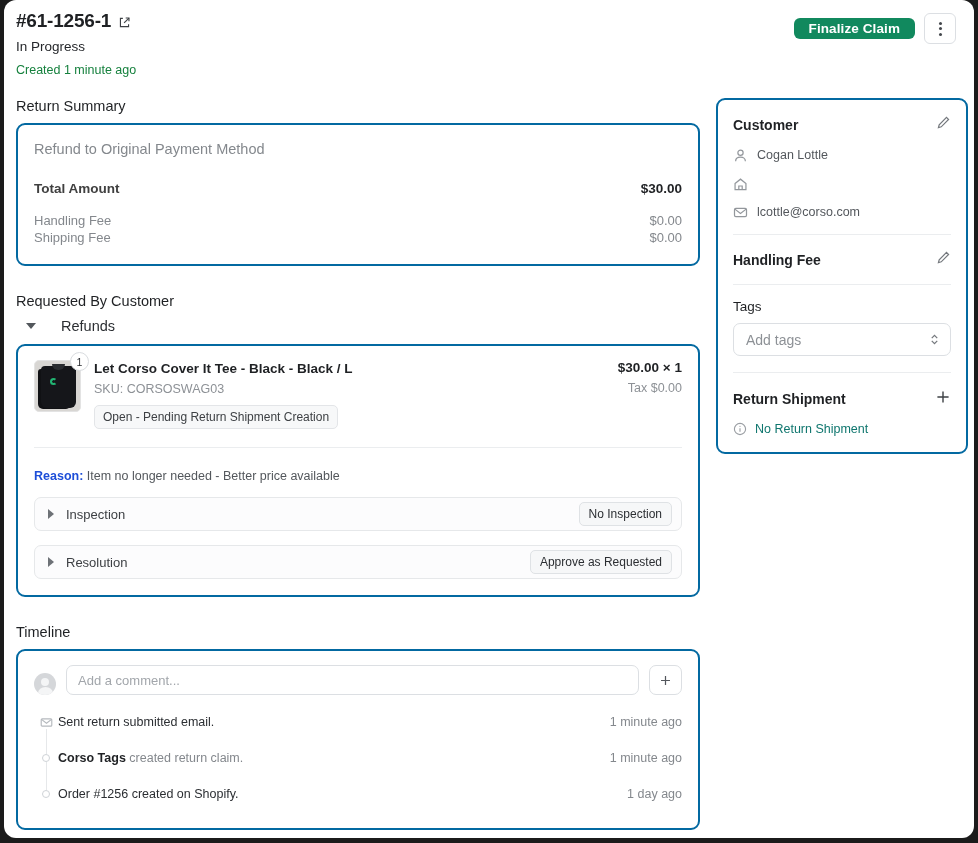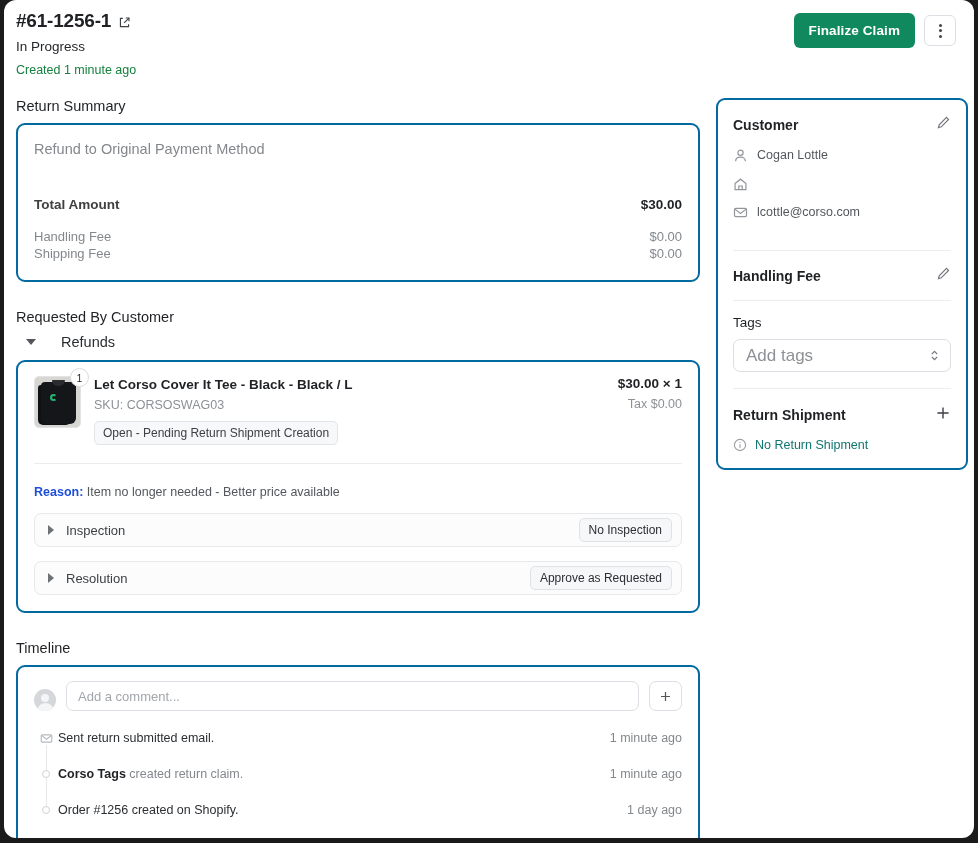--- a/index.html
+++ b/index.html
@@ -40,21 +40,21 @@
   .created-line { font-size: 12.5px; color: #15803d; margin-top: 9px; }
 
   .hdr-actions {
     position: absolute; right: 0; top: 3px;
     display: flex; align-items: center; gap: 9px;
   }
   .btn-finalize {
     background: #11895e; color: #ffffff;
     font-size: 13.5px; font-weight: bold;
     border: none; border-radius: 6px;
-    height: 35px; padding: 0 15px;
+    height: 21px; padding: 0 15px;
     cursor: pointer;
     letter-spacing: .1px;
   }
   .btn-kebab {
     width: 32px; height: 31px;
     background: #ffffff;
     border: 1px solid #dcdfe3;
     border-radius: 6px;
     cursor: pointer;
     display: flex; flex-direction: column;
@@ -72,21 +72,21 @@
     margin-bottom: 9px;
   }
   .card {
     background: #ffffff;
     border: 2px solid #0369a1;
     border-radius: 9px;
   }
 
   
   .summary { padding: 16px 16px 18px 16px; }
-  .summary-sub { font-size: 14.5px; color: #84888d; margin-bottom: 40px; }
+  .summary-sub { font-size: 14.5px; color: #84888d; margin-bottom: 24px; }
   .row { display: flex; justify-content: space-between; align-items: baseline; }
   .row.total { margin-bottom: 16px; }
   .total-lbl { font-size: 13.5px; color: #404040; font-weight: bold; }
   .total-val { font-size: 13.5px; color: #1f2124; font-weight: bold; }
   .fee-lbl, .fee-val { font-size: 13px; color: #84888d; line-height: 17px; }
 
   
   .req-wrap { margin-top: 27px; }
   .refunds-head {
     display: flex; align-items: center; gap: 25px;
@@ -174,34 +174,34 @@
     display: flex; align-items: center; justify-content: space-between;
     padding-top: 15px;
   }
   .side-title { font-size: 14px; font-weight: bold; color: #1f2124; }
   .icon-btn { cursor: pointer; display: block; color: #74787d; }
   .pencil { width: 15px; height: 15px; }
   .plus-ic { width: 16px; height: 16px; color: #3d4044; }
 
   .cust-lines { padding: 13px 0 14px 0; }
   .cust-line { display: flex; gap: 9px; margin-bottom: 12px; align-items: flex-start; }
-  .cust-line:last-child { margin-bottom: 16px; }
+  .cust-line:last-child { margin-bottom: 0; }
   .cust-ic { width: 15px; height: 15px; flex: 0 0 15px; color: #93979c; margin-top: 1px; }
   .cust-txt { font-size: 12.5px; color: #53575c; line-height: 16.5px; }
 
   .side-sep { height: 1px; background: #ebedef; }
 
   .tags-block { padding: 14px 0 16px 0; }
   .tags-lbl { font-size: 13.5px; color: #1f2124; margin-bottom: 9px; }
   .tags-select {
     height: 33px; border: 1px solid #dcdfe3; border-radius: 7px;
     background: #ffffff; cursor: pointer;
     display: flex; align-items: center; padding: 0 10px 0 12px;
   }
-  .tags-ph { flex: 1 1 auto; font-size: 17px; color: #8d9196; }
+  .tags-ph { flex: 1 1 auto; font-size: 14px; color: #8d9196; }
   .chev { width: 11px; height: 15px; color: #74787d; }
 
   .ship-block { padding: 10px 0 16px 0; }
   .ship-line { display: flex; align-items: center; gap: 8px; margin-top: 13px; }
   .info-ic { width: 14px; height: 14px; color: #9a9ea3; }
   .ship-txt { font-size: 12.5px; color: #0f766e; }
 
   
   .tl-wrap { margin-top: 27px; }
   .tl-card { padding: 14px 16px 16px 16px; }

